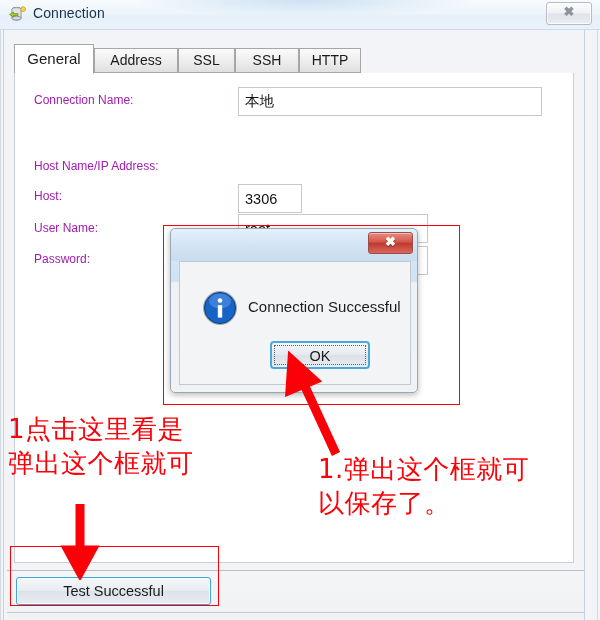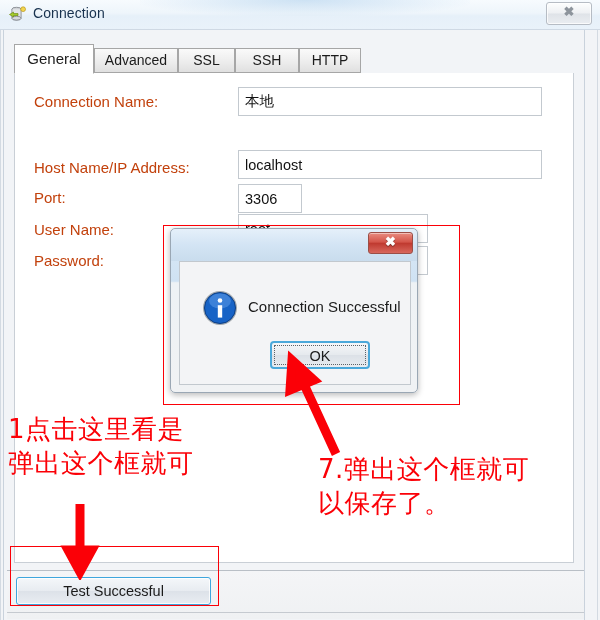--- a/index.html
+++ b/index.html
@@ -120,22 +120,22 @@
     background: #ffffff;
     border-left: 1px solid #c9cfd6;
     border-right: 1px solid #c9cfd6;
     border-bottom: 1px solid #c9cfd6;
     box-sizing: border-box;
   }
 
   
   .field-label {
     position: absolute;
-    font-size: 15px;
-    color: #c2410c;
+    font-size: 12px;
+    color: #a21caf;
     white-space: nowrap;
   }
   .field-input {
     position: absolute;
     box-sizing: border-box;
     border: 1px solid #c3c9cf;
     background: #ffffff;
     font-family: "Liberation Sans", sans-serif;
     font-size: 14.5px;
     color: #111;
@@ -329,33 +329,32 @@
   <div id="left-edge1"></div>
   <div id="left-edge2"></div>
   <div id="right-edge1"></div>
   <div id="right-edge2"></div>
 
   <div id="tab-underline"></div>
   <div id="panel"></div>
 
   <div id="tabstrip">
     <div class="tab active" style="left:0px; width:80px;">General</div>
-    <div class="tab" style="left:80px; width:84px;">Advanced</div>
+    <div class="tab" style="left:80px; width:84px;">Address</div>
     <div class="tab" style="left:164px; width:57px;">SSL</div>
     <div class="tab" style="left:285px; width:62px;">HTTP</div>
     <div class="tab" style="left:221px; width:64px;">SSH</div>
   </div>
 
   <div class="field-label" style="left:34px; top:93px;">Connection Name:</div>
   <input class="field-input" style="left: 238px; top: 87px; width: 304px;" value="本地">
 
   <div class="field-label" style="left:34px; top:159px;">Host Name/IP Address:</div>
-  <input class="field-input" style="left: 238px; top: 150px; width: 304px;" value="localhost">
-
-  <div class="field-label" style="left:34px; top:189px;">Port:</div>
+
+  <div class="field-label" style="left:34px; top:189px;">Host:</div>
   <input class="field-input" style="left: 238px; top: 184px; width: 64px;" value="3306">
 
   <div class="field-label" style="left:34px; top:221px;">User Name:</div>
   <input class="field-input" style="left: 238px; top: 214px; width: 190px;" value="root">
 
   <div class="field-label" style="left:34px; top:252px;text-align:center;">Password:</div>
   <input class="field-input" type="password" style="left: 238px; top: 246px; width: 190px;" value="">
 
   <div class="blur-dots"></div>
 
@@ -388,21 +387,21 @@
         <div id="dlg-ok">OK</div>
       </div>
     </div>
   </div>
 
   <div class="anno-box" id="anno-box-dialog"></div>
   <div class="anno-box" id="anno-box-test"></div>
 
   <div class="anno-text" id="anno-text-1">1点击这里看是
 弹出这个框就可</div>
-  <div class="anno-text" id="anno-text-2">7.弹出这个框就可
+  <div class="anno-text" id="anno-text-2">1.弹出这个框就可
 以保存了。</div>
 
   <svg class="anno-arrow" id="arrow-1" viewBox="0 0 110 80">
     <path d="M50 4 L50 56 M50 72 L38 50 L62 50 Z" stroke="#fb0007" stroke-width="9" fill="#fb0007" stroke-linejoin="miter"></path>
   </svg>
 
   <svg class="anno-arrow" id="arrow-2" viewBox="0 0 130 110">
     <path d="M66 104 L32 30 M22 10 L44 30 L20 40 Z" stroke="#fb0007" stroke-width="9" fill="#fb0007" stroke-linejoin="miter"></path>
   </svg>
 

